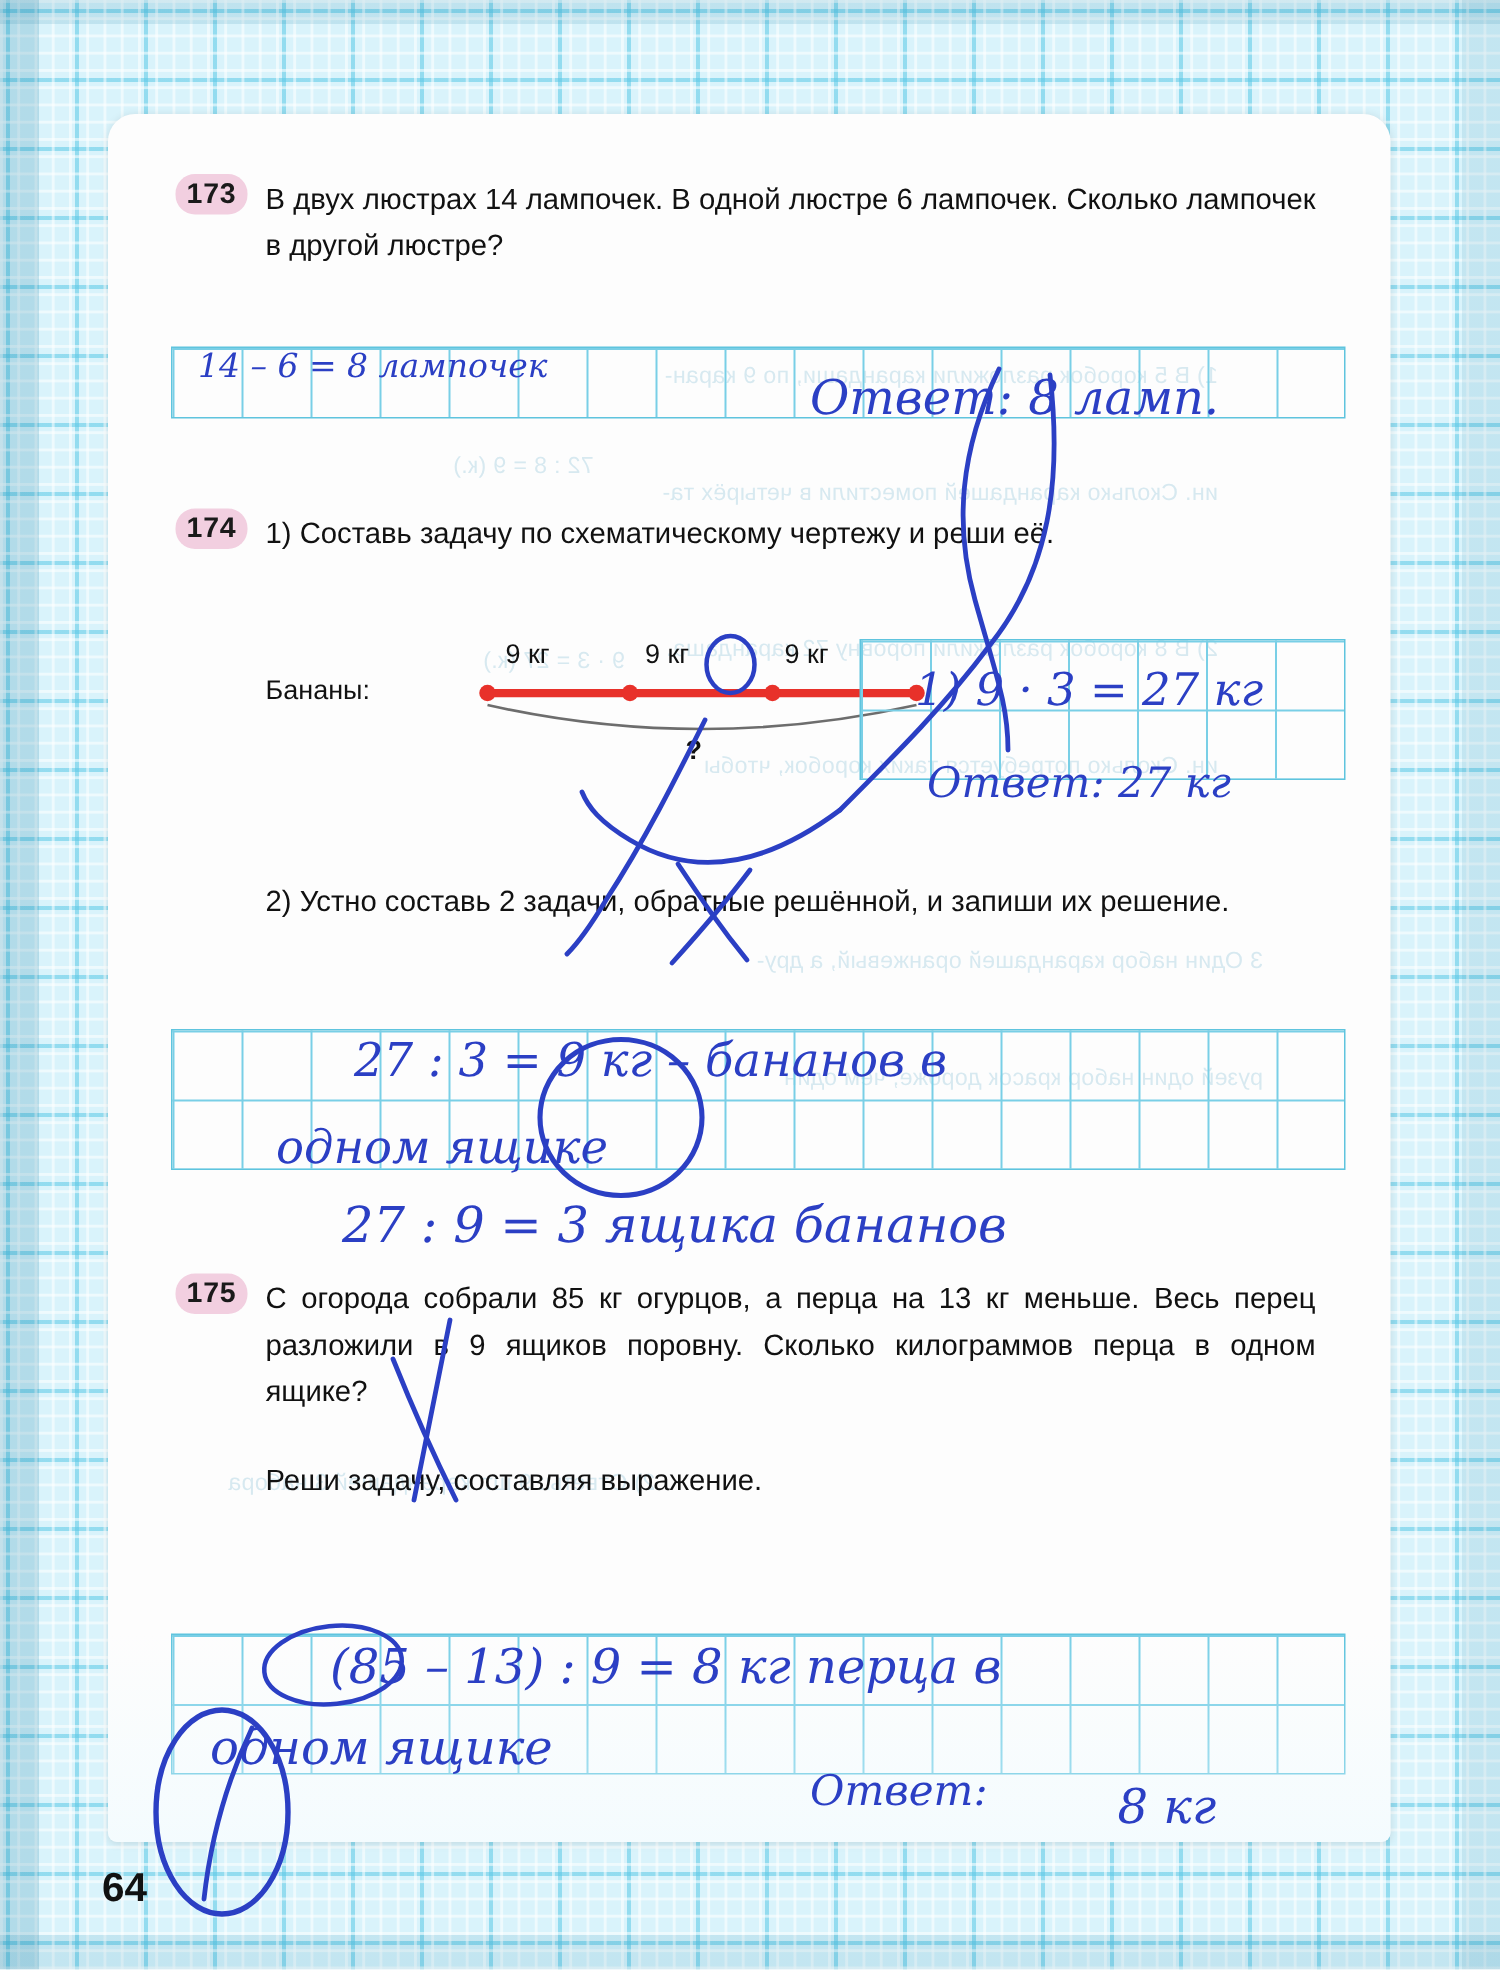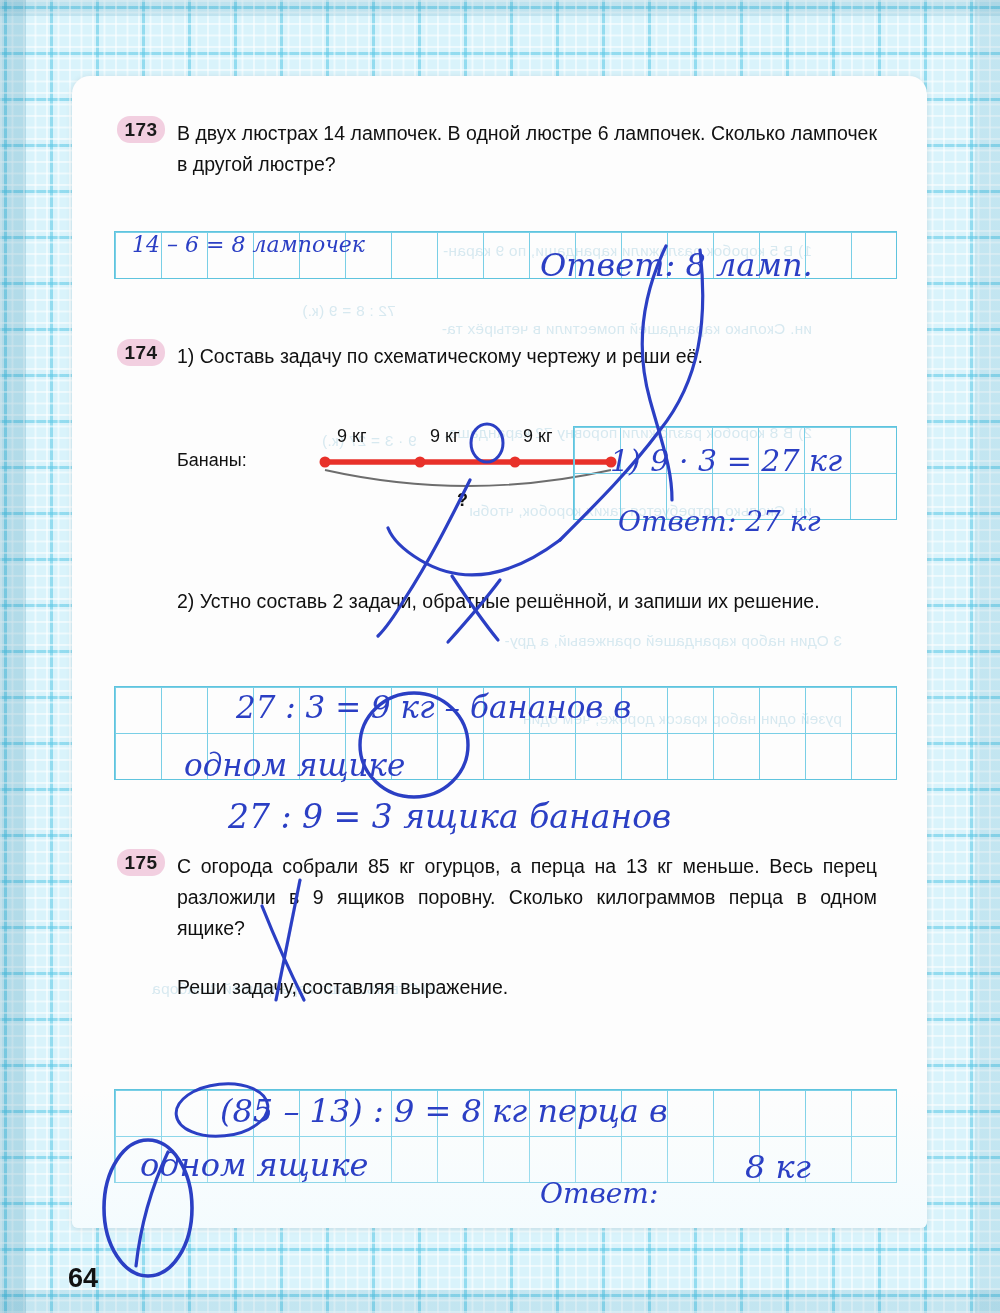--- a/index.html
+++ b/index.html
@@ -85,21 +85,21 @@
     position:absolute;
     color:#2b3fc4;
     font-family:"DejaVu Serif", serif;
     font-style:italic;
     white-space:nowrap;
     pointer-events:none;
   }
   
   #pageno{
     position:absolute;left:68px;top:1243px;
-    font-size:27px;font-weight:bold;color:#111;margin-top:20px;
+    font-size:27px;font-weight:bold;color:#111;
   }
   svg.ink{position:absolute;overflow:visible;pointer-events:none;}
 </style>
 </head>
 <body>
 
 <div id="page"></div>
 <div id="edge-shade"></div>
 
 <div id="sheet">
@@ -172,21 +172,21 @@
 <div class="hw" style="left:610px;top:443px;font-size:30px;">1) 9 · 3 = 27 кг</div>
 <div class="hw" style="left:618px;top:505px;font-size:28px;">Ответ: 27 кг</div>
 
 <div class="hw" style="left:236px;top:689px;font-size:31px;">27 : 3 = 9 кг – бананов в</div>
 <div class="hw" style="left:184px;top:747px;font-size:31px;">одном ящике</div>
 <div class="hw" style="left:228px;top:797px;font-size:33px;">27 : 9 = 3 ящика бананов</div>
 
 <div class="hw" style="left:176px;top:1092px;font-size:32px;margin-left:44px;">(85 – 13) : 9 = 8 кг перца в</div>
 <div class="hw" style="left:140px;top:1146px;font-size:32px;">одном ящике</div>
 <div class="hw" style="left:540px;top:1145px;font-size:28px;margin-top:32px;">Ответ:</div>
-<div class="hw" style="left:745px;top:1148px;font-size:32px;">8 кг</div>
+<div class="hw" style="left:745px;top:1185px;font-size:32px;">8 кг</div>
 
 <svg class="ink" style="left:0;top:0;width:1000px;height:1313px;" viewBox="0 0 1000 1313">
   <g stroke="#2b3fc4" fill="none" stroke-width="3.2" stroke-linecap="round">
 
     <path d="M700 250 C 708 320, 700 380, 660 430 C 630 470, 600 500, 560 540"></path>
     <path d="M666 246 C 640 300, 636 350, 650 400 C 664 450, 672 470, 672 500"></path>
 
     <path d="M560 540 C 520 570, 470 590, 420 560 C 400 548, 392 538, 388 528"></path>
     <path d="M470 480 C 450 520, 430 560, 404 600 C 392 620, 384 630, 378 636"></path>
 

